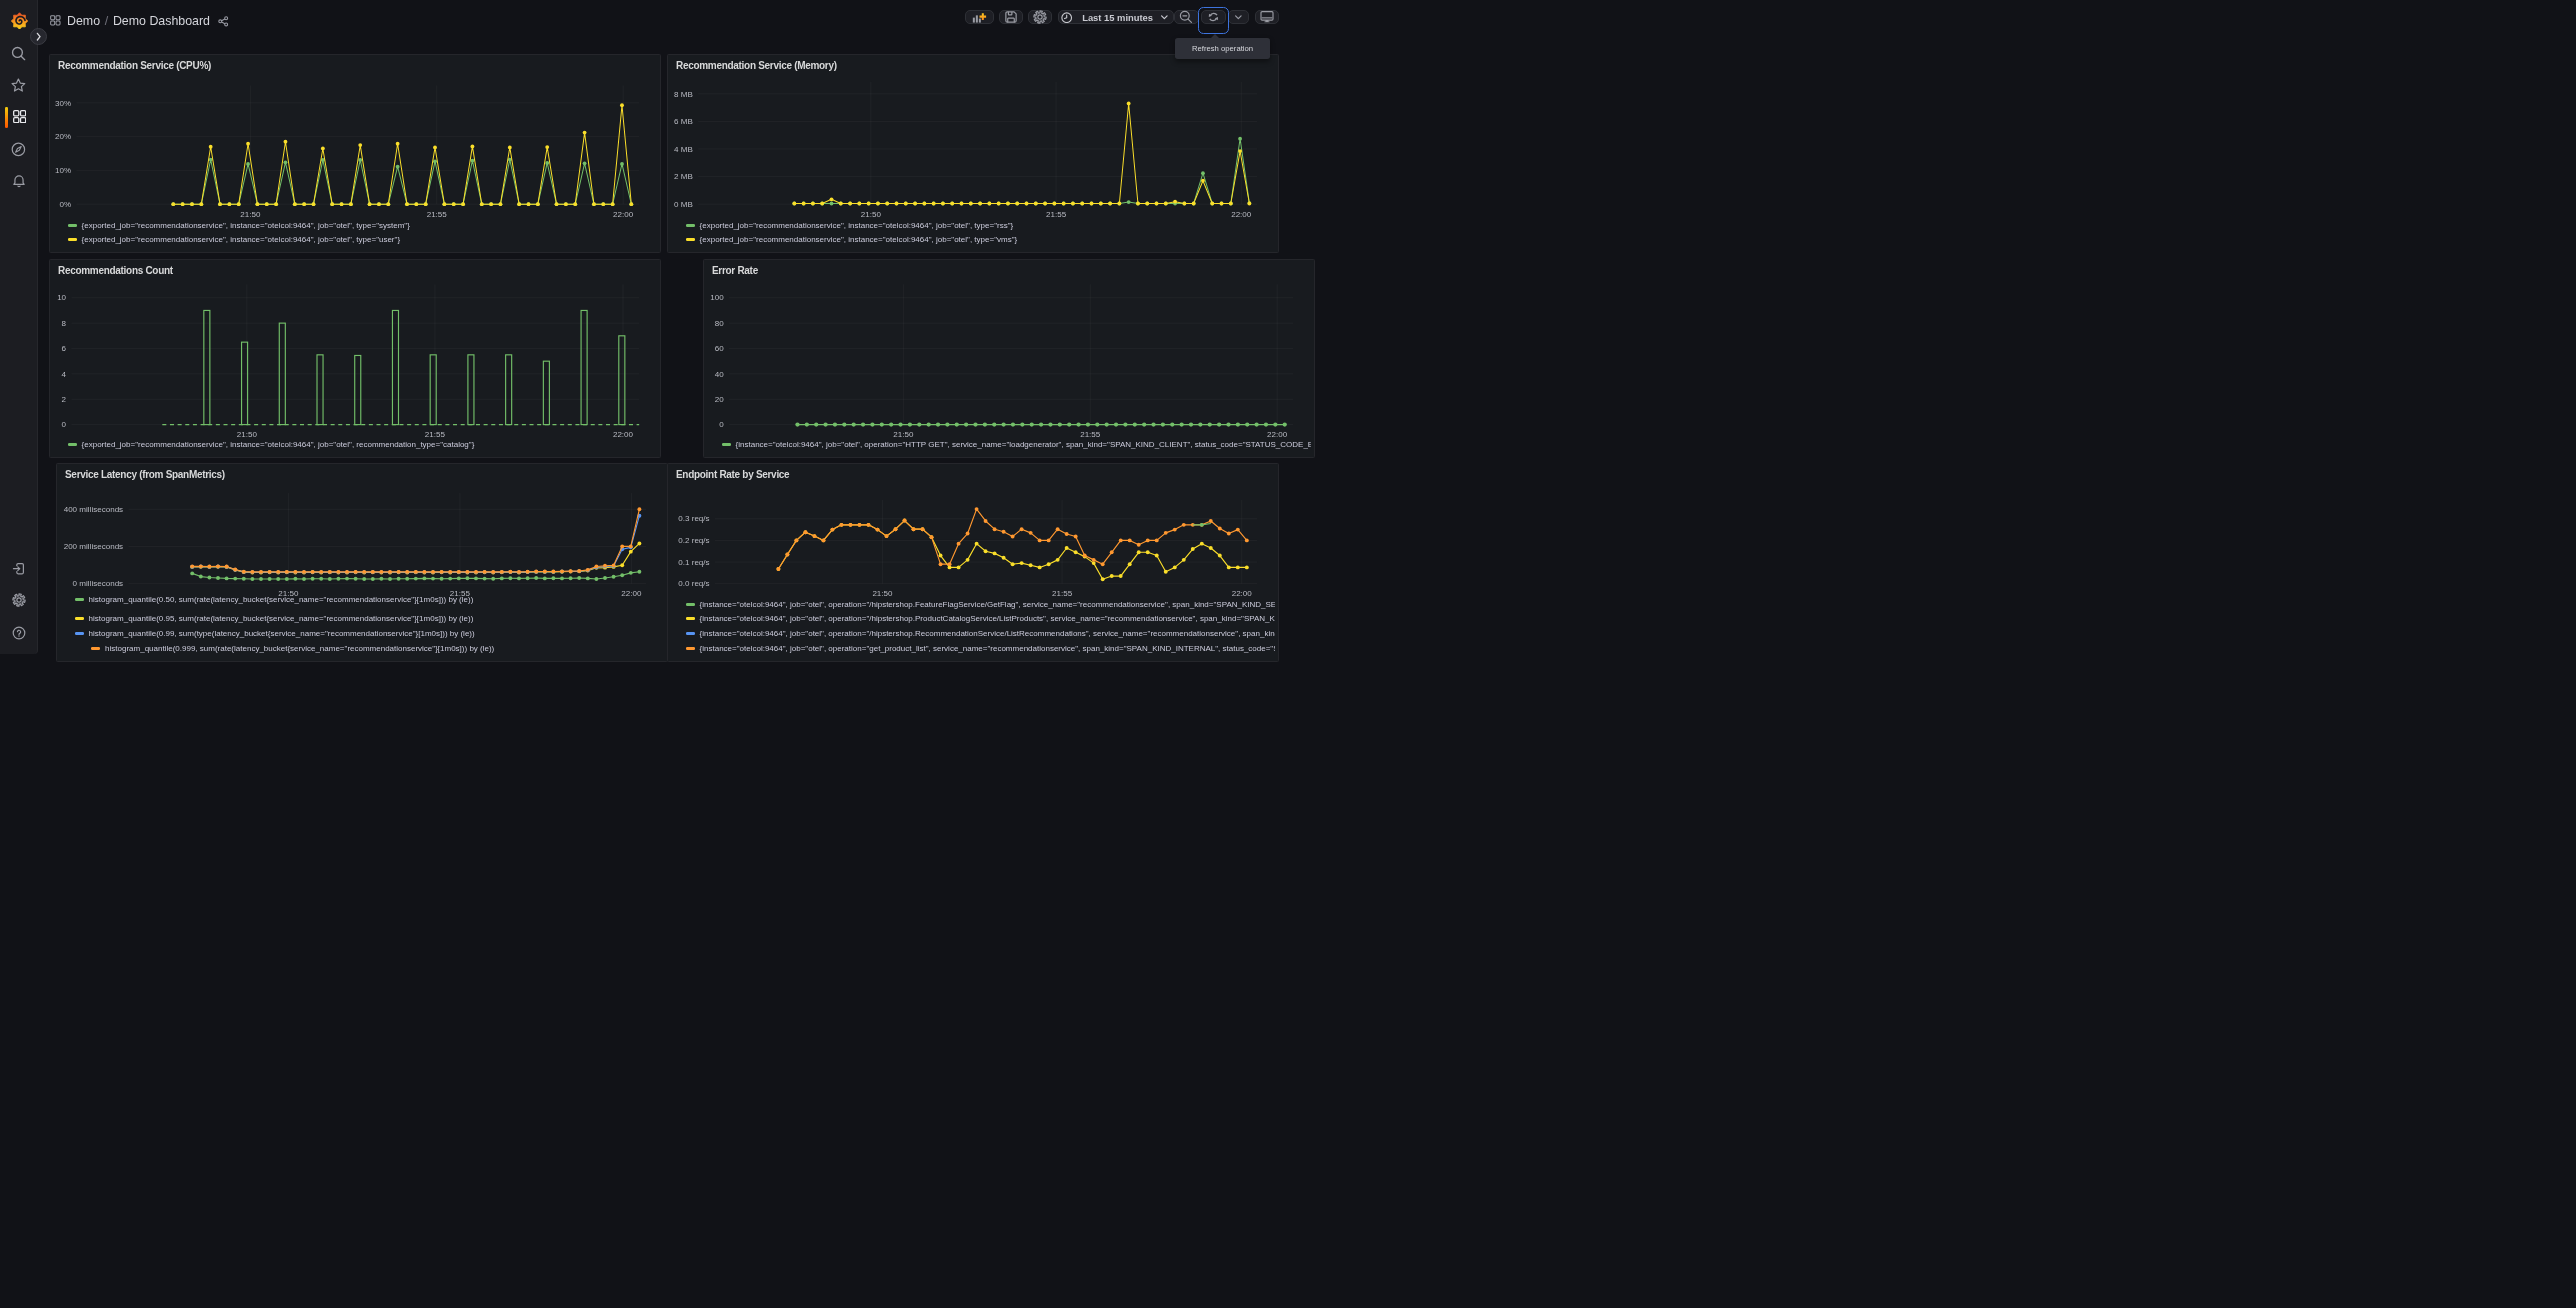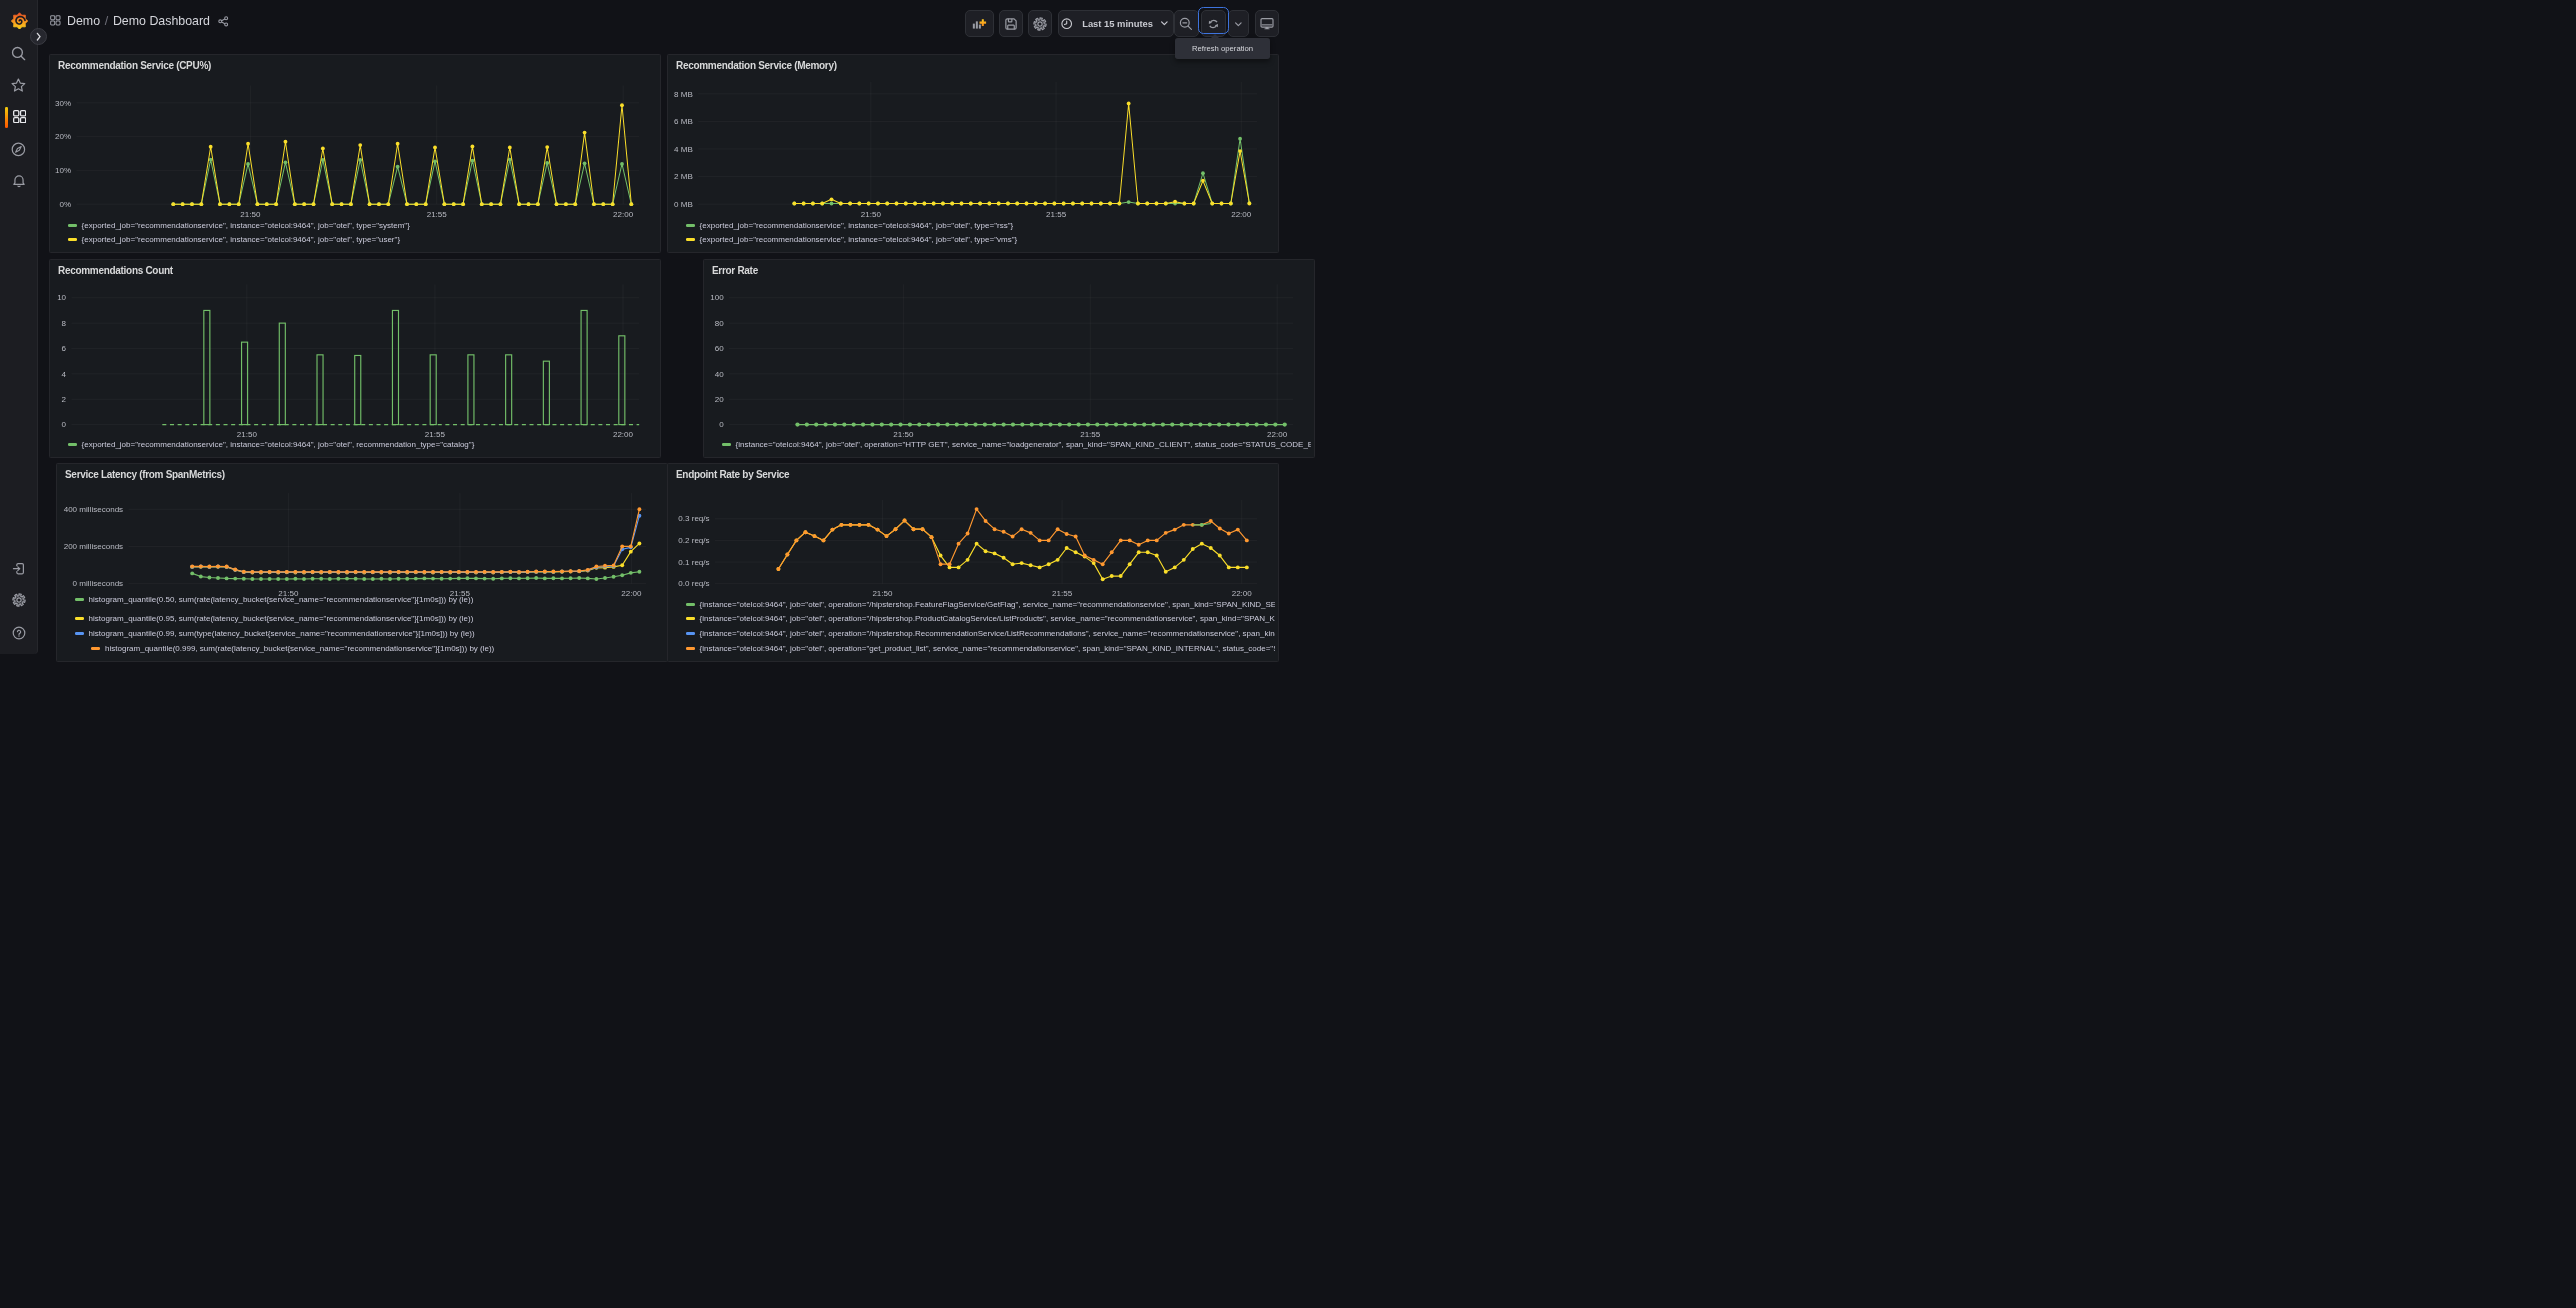--- a/index.html
+++ b/index.html
@@ -5,21 +5,21 @@
   font-family:"Liberation Sans", sans-serif; }
 .sidebar { position:absolute; left:0; top:0; width:38px; height:654px; background:#1c1d22;
   border-right:0.7px solid #26272c; border-radius:0 0 4px 0; }
 .sicon { position:absolute; }
 .orange-bar { position:absolute; left:5.2px; width:2.6px; border-radius:1.3px;
   background:linear-gradient(#f2cc0c,#ff5400); }
 .expand { position:absolute; left:30px; top:28px; width:17px; height:17px; border-radius:50%;
   background:#26272e; border:0.7px solid #3a3b42; z-index:30; }
 .crumbicon { position:absolute; left:50px; top:15.4px; }
 .crumb { position:absolute; top:14px; font-size:12.4px; color:#d5d6dc; font-weight:400; white-space:nowrap; }
-.tbtn { position:absolute; top:10.4px; height:27px; background:#1e1f25; border:0.7px solid #2e3036;
+.tbtn { position:absolute; top:10.4px; height:14px; background:#1e1f25; border:0.7px solid #2e3036;
   border-radius:5px; display:flex; align-items:center; justify-content:center; }
 .panel { position:absolute; width:612px; height:199px; background:#181b1f;
   border:0.7px solid #25262b; border-radius:1.3px; overflow:hidden; }
 .ptitle { position:absolute; top:4.7px; left:8px; width:100%; text-align:left; font-size:10px;
   font-weight:600; color:#d8d9da; letter-spacing:-0.3px; }
 .plot { position:absolute; left:0; top:0; }
 .leg { position:absolute; height:10.7px; right:2.7px; overflow:hidden; white-space:nowrap;
   font-size:8px; color:#ccccdc; line-height:10.7px; }
 .dash { display:inline-block; width:9.4px; height:2.7px; border-radius:1.3px; vertical-align:middle;
   margin-right:4.7px; margin-bottom:2px; }

